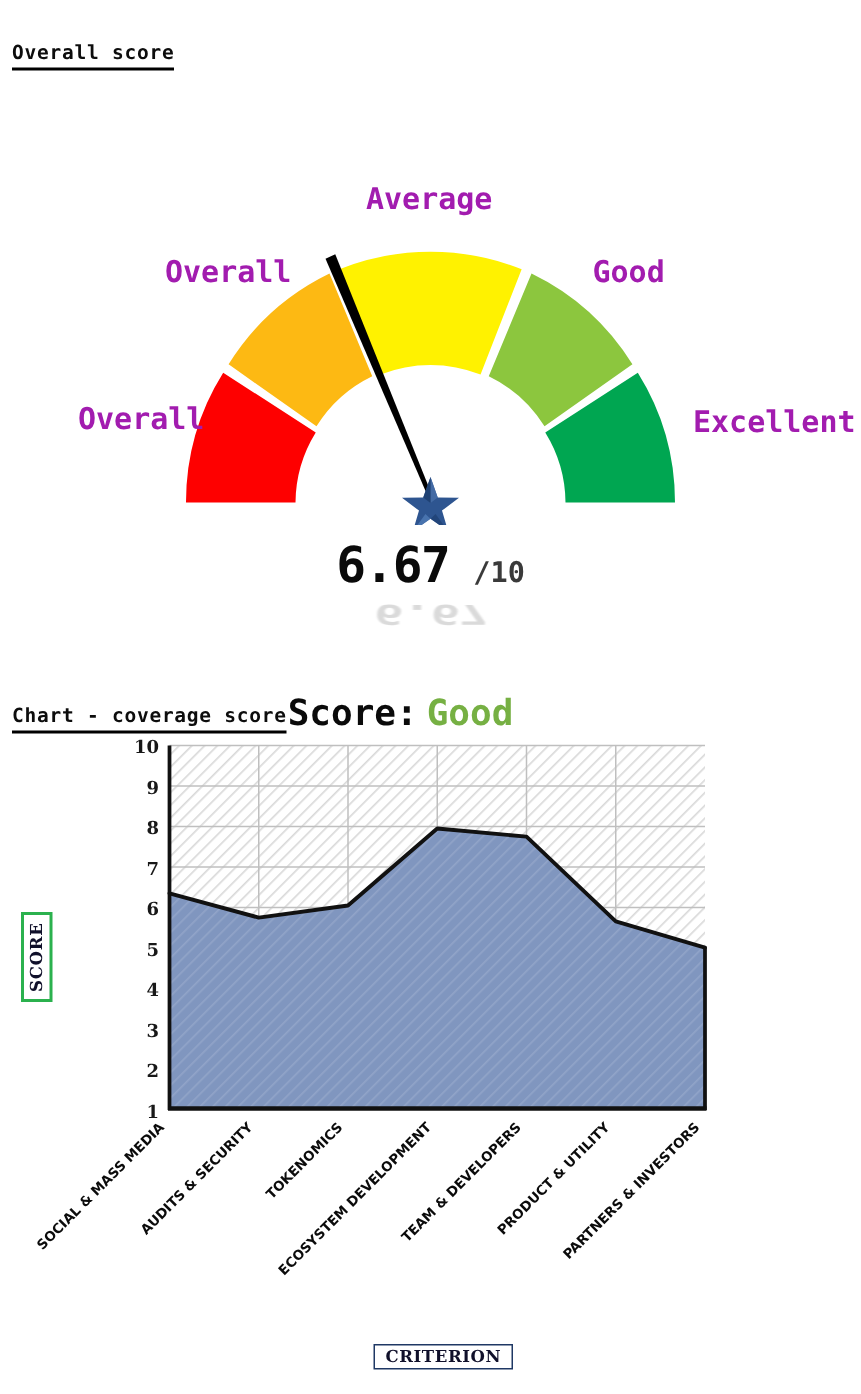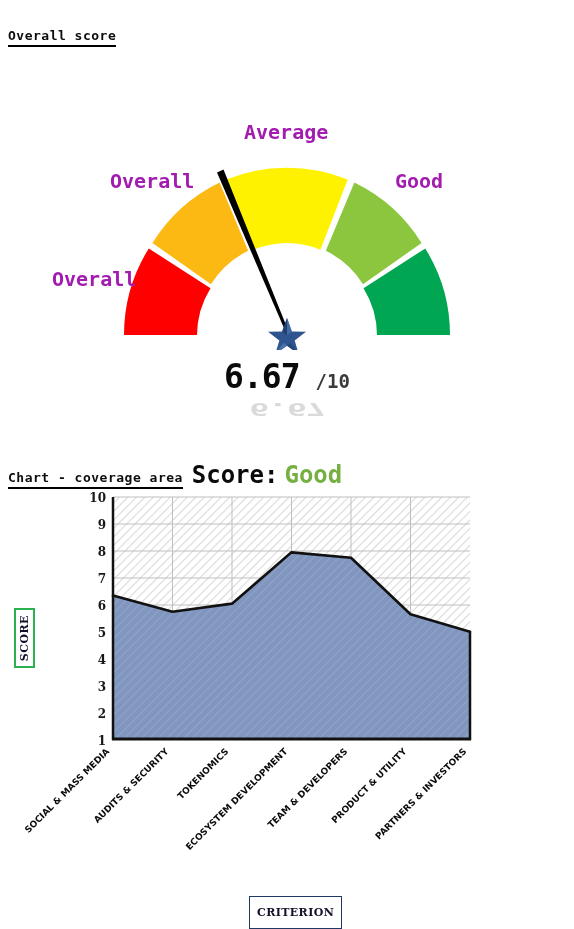--- a/index.html
+++ b/index.html
@@ -83,21 +83,21 @@
   #score-axis-box span{
     display:block;
     writing-mode:vertical-rl;transform:rotate(180deg);
     font-family:"DejaVu Serif","Liberation Serif",serif;
     font-weight:bold;font-size:11px;color:#10102a;
     letter-spacing:.5px;
   }
   #criterion-box{
     position:absolute;left:249px;top:896px;
     border:1px solid #1f3864;background:#fff;
-    padding:9px 7px;
+    padding:1px 7px;
     font-family:"DejaVu Serif","Liberation Serif",serif;
     font-weight:bold;font-size:11px;color:#10102a;
     letter-spacing:.4px;
   }
 </style>
 </head>
 <body>
 
 <div class="section-title" id="overall-title">Overall score</div>
 
@@ -123,33 +123,34 @@
       <polygon fill="#1e3f70" opacity="0.9" points="0,-19 -4.6,-6.1 0,-2.5"></polygon>
       <polygon fill="#4f7ab5" opacity="0.8" points="0,7.4 -11.2,15.4 -3.2,4.5"></polygon>
       <polygon fill="#1e3f70" opacity="0.7" points="0,7.4 11.2,15.4 3.2,4.5"></polygon>
     </g>
   </svg>
 
   <div class="gauge-label" id="lbl-danger">Overall</div>
   <div class="gauge-label" id="lbl-fragile">Overall</div>
   <div class="gauge-label" id="lbl-average">Average</div>
   <div class="gauge-label" id="lbl-good">Good</div>
+  <div class="gauge-label" id="lbl-excellent">Excellent</div>
 
   <div id="score-value-wrap">
     <span class="score-num">6.67</span><span class="score-den">/10</span>
   </div>
 
   <div id="score-reflection">6.67</div>
 
   <div id="score-verdict">
     <span>Score:</span><span class="verdict-val">Good</span>
   </div>
 </div>
 
-<div class="section-title" id="chart-title">Chart - coverage area</div>
+<div class="section-title" id="chart-title">Chart - coverage score</div>
 
 <div id="chart-block">
   <svg id="chart-svg" width="574" height="429" viewBox="0 0 574 429">
     <defs>
       <pattern id="hatchBG" width="6" height="6" patternUnits="userSpaceOnUse" patternTransform="rotate(45)">
         <rect width="6" height="6" fill="#ffffff"></rect>
         <line x1="0" y1="0" x2="0" y2="6" stroke="#d9d9d9" stroke-width="2.2"></line>
       </pattern>
       <pattern id="hatchArea" width="6" height="6" patternUnits="userSpaceOnUse" patternTransform="rotate(45)">
         <rect width="6" height="6" fill="#8096bf"></rect>

